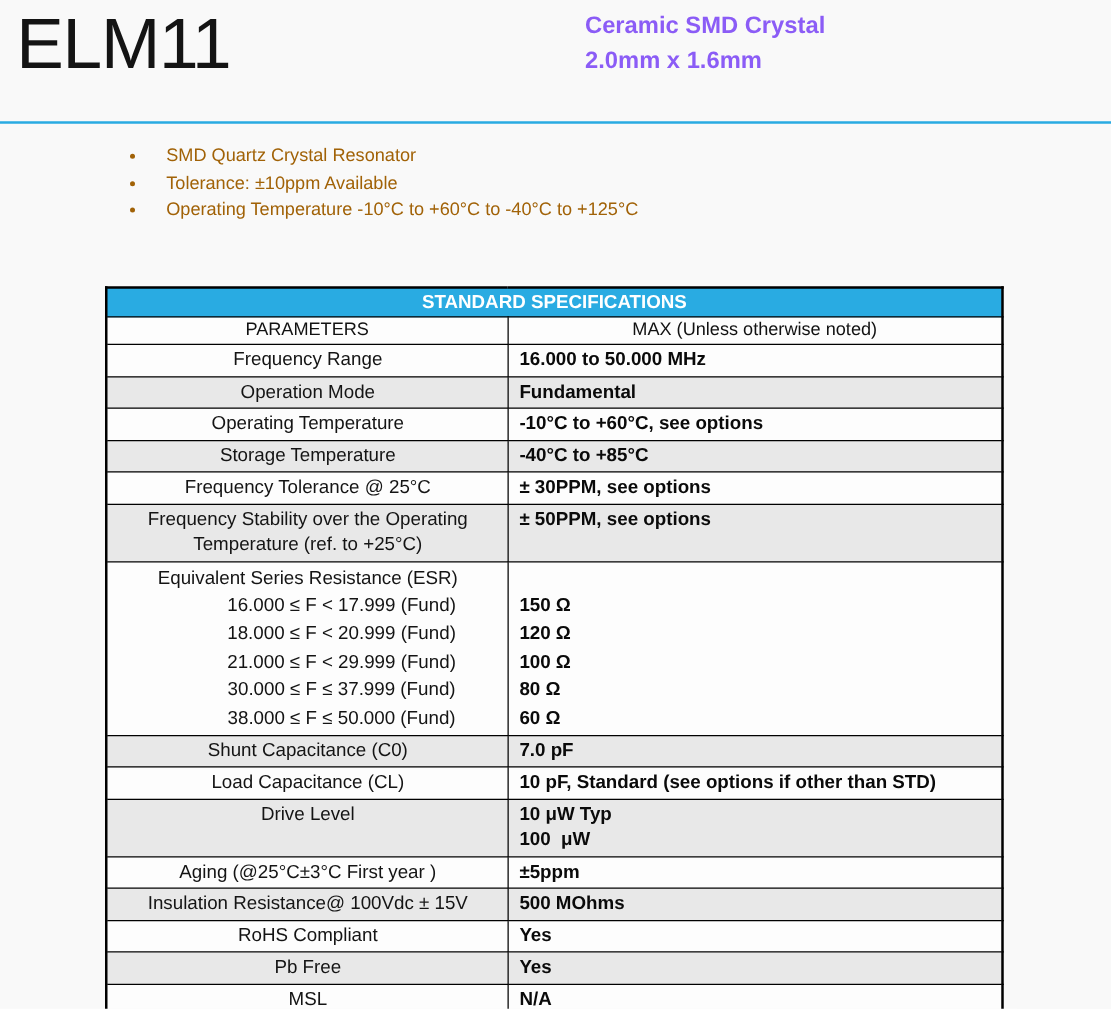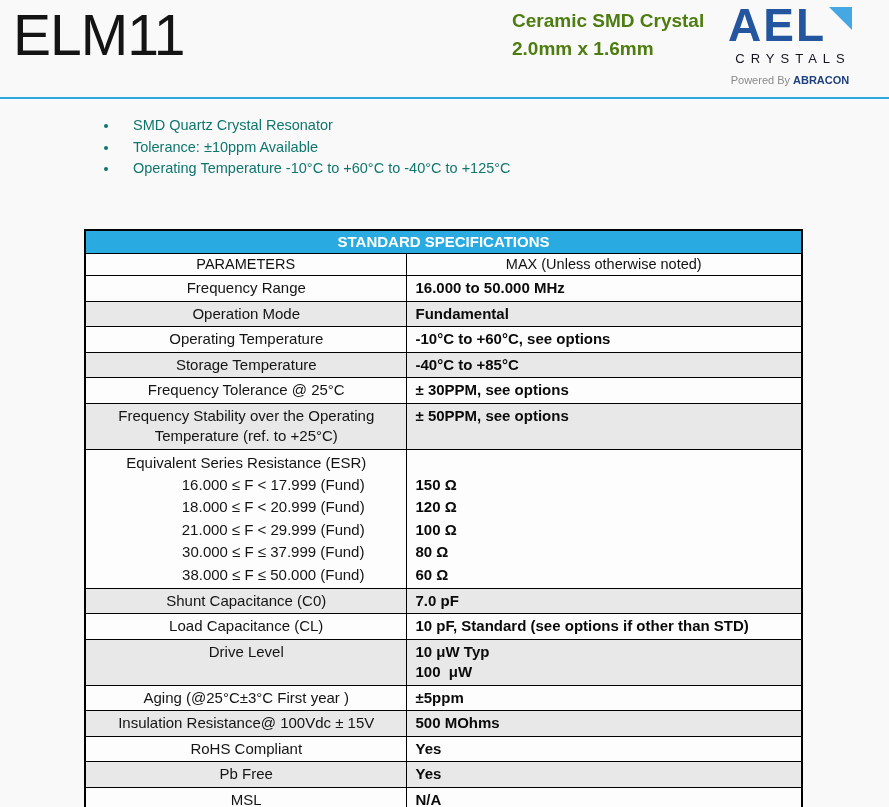--- a/index.html
+++ b/index.html
@@ -12,22 +12,22 @@
     overflow: hidden;
   }
 
   
   .header { position: absolute; top: 0; left: 0; width: 889px; height: 113px; }
   .part-number {
     position: absolute; left: 13px; top: 2px;
     font-size: 57px; font-weight: 500; letter-spacing: -1px; color: #141414;
   }
   .product-title {
-    position: absolute; left: 512px; top: 7px;
-    font-size: 19px; font-weight: bold; line-height: 28px; color: #4d7c0f;
+    position: absolute; left: 468px; top: 7px;
+    font-size: 19px; font-weight: bold; line-height: 28px; color: #8b5cf6;
   }
   .logo { position: absolute; left: 705px; top: 4px; width: 170px; text-align: center; }
   .logo-brand-row {
     display: flex; align-items: flex-start; justify-content: center; height: 44px;
   }
   .logo-brand {
     font-size: 46px; font-weight: bold; line-height: 42px; letter-spacing: 2px;
     color: #2456a0;
   }
   .logo-triangle { margin-left: 3px; margin-top: 3px; }
@@ -40,21 +40,21 @@
   .header-rule {
     position: absolute; top: 97px; left: 0; width: 889px; height: 2px;
     background: #29abe2;
   }
 
   
   .features { position: absolute; left: 47px; top: 112px; width: 700px; }
   .features-title { font-size: 15px; font-weight: bold; color: #141414; }
   .features-list { margin-top: 6px; padding-left: 72px; }
   .features-list li {
-    font-size: 14.5px; color: #0f766e; margin-bottom: 6.5px; line-height: 15px;
+    font-size: 14.5px; color: #a16207; margin-bottom: 6.5px; line-height: 15px;
     padding-left: 14px;
   }
 
   
   .spec-table-wrap { position: absolute; left: 84px; top: 229px; }
   table.spec-table {
     border-collapse: collapse; table-layout: fixed; width: 717px;
     border: 2px solid #000; background: #fdfdfd;
   }
   table.spec-table td { border: 1.5px solid #000; vertical-align: top; }
@@ -81,32 +81,20 @@
 <body>
 
 <div class="header">
   <div class="part-number">ELM11</div>
 
   <div class="product-title">
     <div>Ceramic SMD Crystal</div>
     <div>2.0mm x 1.6mm</div>
   </div>
 
-  <div class="logo">
-    <div class="logo-brand-row">
-      <span class="logo-brand">AEL</span>
-      <svg class="logo-triangle" width="23" height="23" viewBox="0 0 23 23">
-        <polygon points="0,0 23,0 23,23" fill="#45a8e3"></polygon>
-      </svg>
-    </div>
-    <div class="logo-sub">CRYSTALS</div>
-    <div class="powered">
-      <span>Powered By</span><span class="powered-brand">ABRACON</span>
-    </div>
-  </div>
 
   <div class="header-rule"></div>
 </div>
 
 <div class="features">
   <ul class="features-list">
       <li>SMD Quartz Crystal Resonator</li>
       <li>Tolerance: ±10ppm Available</li>
       <li>Operating Temperature -10°C to +60°C to -40°C to +125°C</li>
     </ul>

